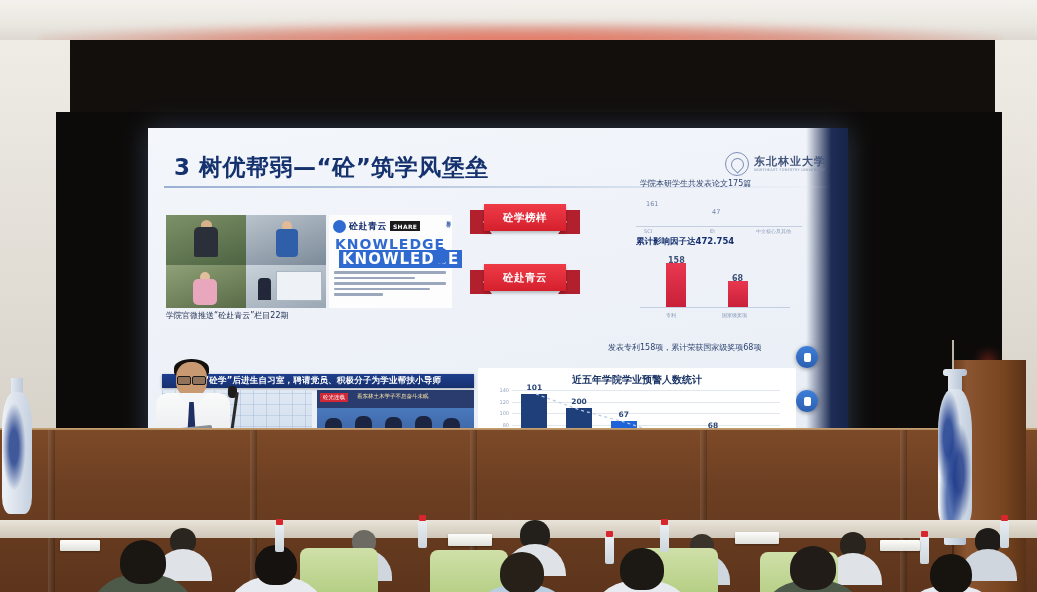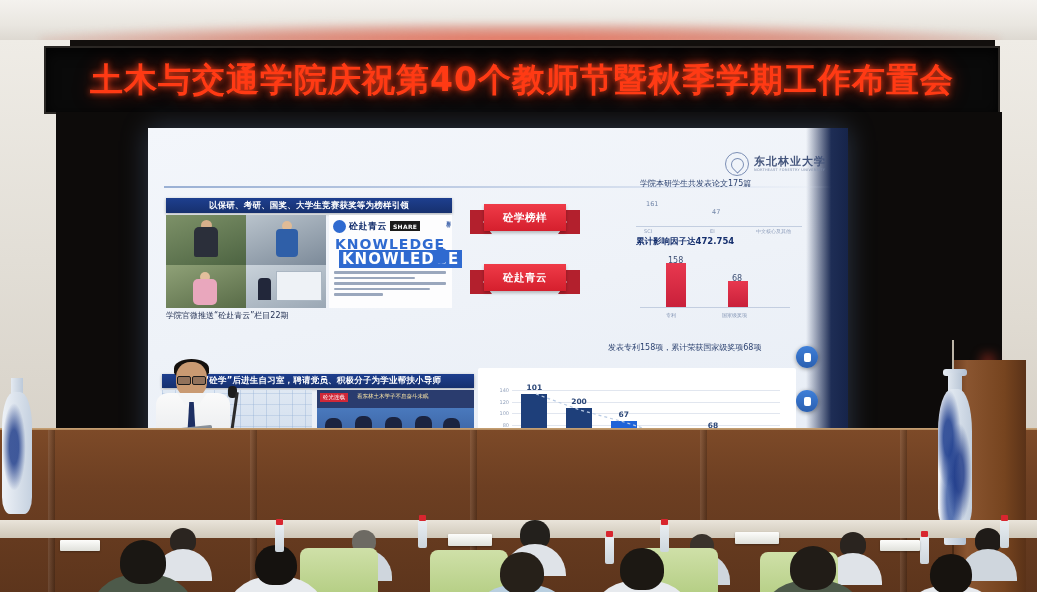--- a/index.html
+++ b/index.html
@@ -113,21 +113,21 @@
   .ur-block{position:absolute;left:466px;top:50px;width:218px;height:148px;}
   .ur-t1{position:absolute;left:26px;top:0;font-size:8px;color:#2c4270;white-space:nowrap;}
   .mini1{position:absolute;left:14px;top:12px;width:180px;height:44px;}
   .mini1 .lbl{position:absolute;font-size:6.5px;color:#7286a8;}
   .mini1 .axis{position:absolute;left:8px;top:36px;width:166px;height:1px;background:#c3cee0;}
   .mini1 .tick{position:absolute;top:38px;font-size:5px;color:#8c9cba;}
   .ur-t2{position:absolute;left:22px;top:58px;font-size:8.5px;color:#16306e;font-weight:bold;white-space:nowrap;}
   .mini2{position:absolute;left:22px;top:70px;width:160px;height:70px;}
   .mini2 .base{position:absolute;left:4px;bottom:10px;width:150px;height:1px;background:#c3cee0;}
   .m2bar{position:absolute;bottom:11px;width:20px;background:linear-gradient(180deg,#e8384f,#c9203a);}
-  .m2val{position:absolute;font-size:8px;color:#3d4f74;font-weight:normal;}
+  .m2val{position:absolute;font-size:8px;color:#3d4f74;font-weight:bold;}
   .m2lab{position:absolute;bottom:0;font-size:5px;color:#8193b3;}
   .ur-note{position:absolute;left:460px;top:214px;font-size:8px;color:#2c4270;white-space:nowrap;}
 
   
   .bl-block{position:absolute;left:14px;top:246px;width:312px;height:126px;}
   .bl-photoL{position:absolute;left:0;top:16px;width:150px;height:92px;background:#e8edf4;overflow:hidden;}
   .grid-wall{position:absolute;left:0;top:0;width:150px;height:92px;
     background:
       repeating-linear-gradient(90deg,rgba(140,170,210,.35) 0 1px,rgba(0,0,0,0) 1px 13px),
       repeating-linear-gradient(0deg,rgba(140,170,210,.3) 0 1px,rgba(0,0,0,0) 1px 11px),
@@ -232,44 +232,41 @@
 <body>
 
 <div id="scene">
 
   <div class="ceiling"></div>
   <div class="ceil-glow"></div>
   <div class="wall-back"></div>
   <div class="wall-left"></div>
   <div class="wall-right"></div>
 
-  <div class="led-frame">
-    <div class="led-text">土木与交通学院庆祝第40个教师节暨秋季学期工作布置会</div>
-  </div>
 
   <div class="screen-surround"></div>
 
   <div class="slide">
     <div class="slide-dark-edge"></div>
 
     <div class="slide-titlebar">
+      <div class="slide-title">3 树优帮弱—“砼”筑学风堡垒</div>
       <div class="logo">
         <div class="logo-mark">
             <i></i>
           </div>
         <div class="logo-txt">
           <span class="logo-cn">东北林业大学</span>
           <span class="logo-en">NORTHEAST FORESTRY UNIVERSITY</span>
         </div>
       </div>
     </div>
     <div class="title-rule"></div>
 
     <div class="ul-block">
-      <div class="cap-banner" style="left:0;top:0;width:286px;height:15px;">以保研、考研、国奖、大学生竞赛获奖等为榜样引领</div>
 
       <div class="ul-photos">
         <div class="ph ph1">
             <div class="head"></div>
             <div class="body"></div>
           </div>
         <div class="ph ph2">
             <div class="head"></div>
             <div class="body"></div>
           </div>
@@ -370,20 +367,21 @@
             <span class="seat" style="left:124px;top:56px;"></span>
         </div>
         <div class="cls-tag">砼光连载</div>
         <div class="cls-tag2">看东林土木学子不息奋斗未眠</div>
       </div>
       <div class="bl-capL">小老师52人，进行一对一帮扶</div>
       <div class="bl-capR">每周二、四、六开设“砼学自习室”</div>
     </div>
 
     <div class="chart">
+      <div class="chart-title">近五年学院学业预警人数统计</div>
       <div class="plot" id="plot">
           <div class="gtick" style="top: 82px;"></div>
           <span class="ylab" style="top: 82px;">0</span>
           <div class="gtick" style="top: 70.2857px;"></div>
           <span class="ylab" style="top: 70.2857px;">20</span>
           <div class="gtick" style="top: 58.5714px;"></div>
           <span class="ylab" style="top: 58.5714px;">40</span>
           <div class="gtick" style="top: 46.8571px;"></div>
           <span class="ylab" style="top: 46.8571px;">60</span>
           <div class="gtick" style="top: 35.1429px;"></div>

